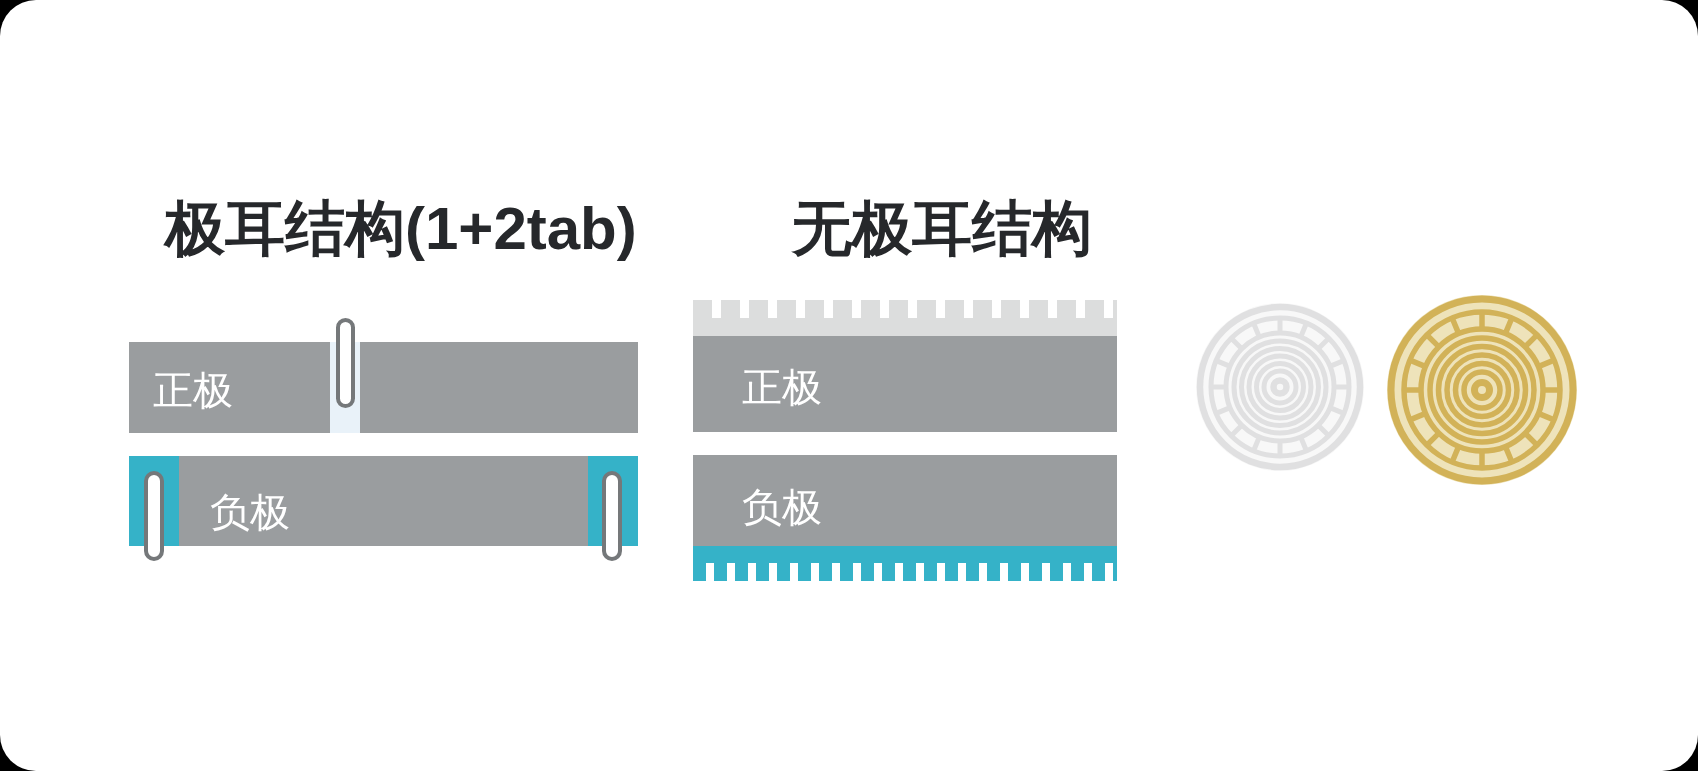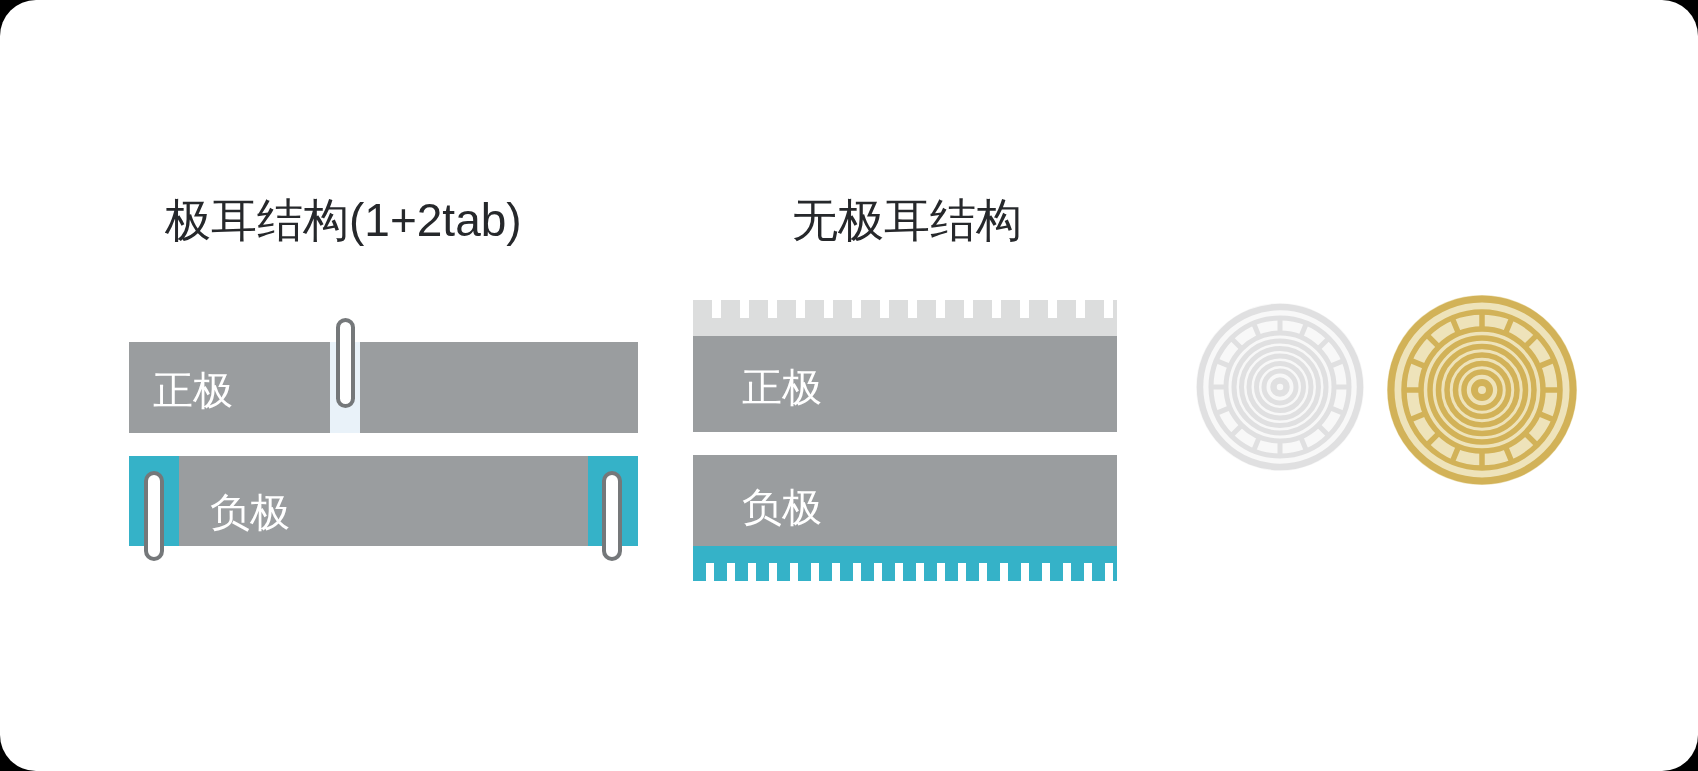--- a/index.html
+++ b/index.html
@@ -12,22 +12,22 @@
   .card {
     position: relative;
     width: 1698px; height: 771px;
     background: var(--card-bg, #fff);
     border-radius: 36px;
     overflow: hidden;
   }
   .title {
     position: absolute;
     top: 193px;
-    font-size: 46px;
-    font-weight: 400;
+    font-size: 60px;
+    font-weight: 700;
     line-height: 1.2;
     color: var(--title-text, #26282b);
     white-space: nowrap;
   }
   .bar {
     position: absolute;
     background: var(--bar-gray, #9a9d9f);
     text-align: right;
   }
   .bar-label {

